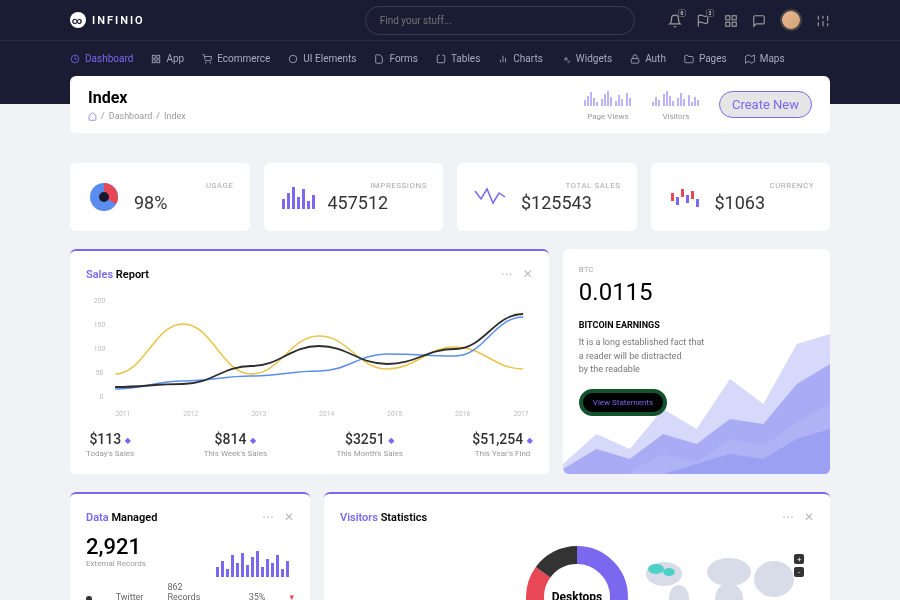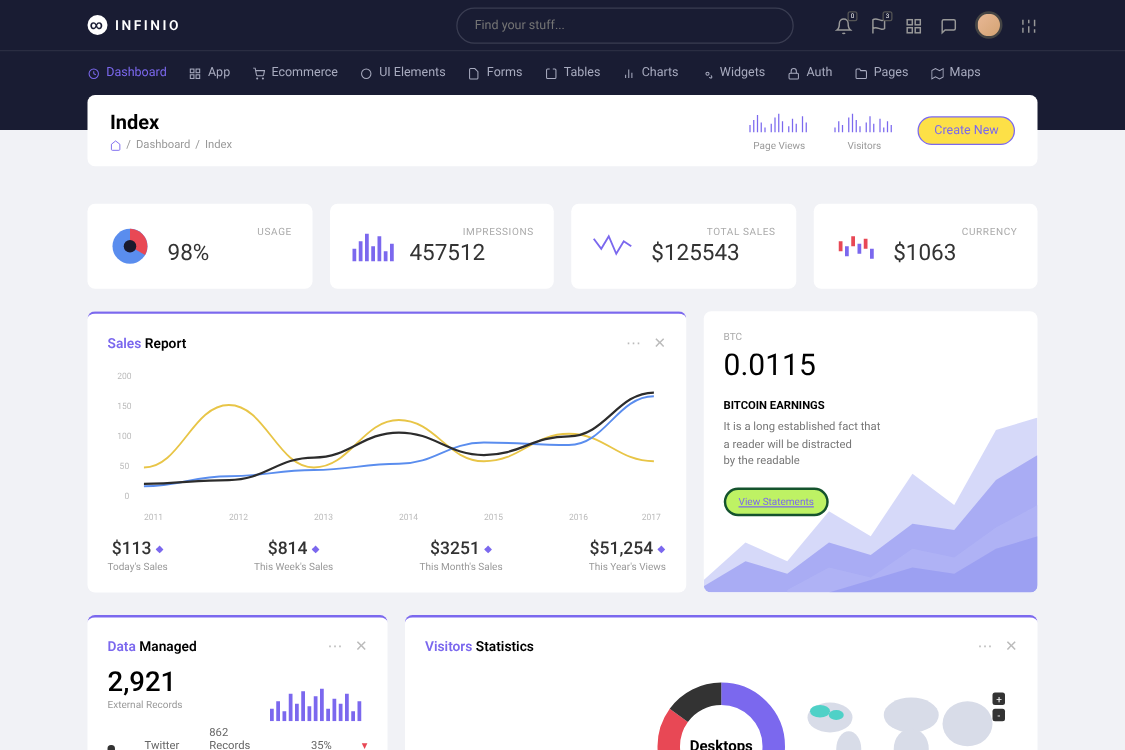--- a/index.html
+++ b/index.html
@@ -19,21 +19,21 @@
 .nav-icon { width: 10px; height: 10px; }
 .dark-bg { background: #191c33; height: 28px; }
 .content { padding: 0 70px; margin-top: -28px; }
 .breadcrumb-card { background: #fff; border-radius: 6px; padding: 12px 18px; display: flex; align-items: center; justify-content: space-between; margin-bottom: 30px; }
 .breadcrumb-left h2 { font-size: 16px; font-weight: 700; margin-bottom: 4px; }
 .breadcrumb-path { font-size: 9px; color: #999; display: flex; align-items: center; gap: 4px; }
 .breadcrumb-right { display: flex; align-items: center; gap: 18px; }
 .mini-stat { text-align: center; }
 .mini-stat-chart { width: 50px; height: 18px; margin-bottom: 2px; }
 .mini-stat-label { font-size: 8px; color: #999; }
-.btn-create { border: 1px solid #7b68ee; color: #7b68ee; background: #fde047; border-radius: 14px; padding: 5px 12px; font-size: 10px; cursor: pointer; }
+.btn-create { border: 1px solid #7b68ee; color: #7b68ee; background: #e5e5e5; border-radius: 14px; padding: 5px 12px; font-size: 13px; cursor: pointer; }
 .stat-row { display: flex; gap: 14px; margin-bottom: 18px; }
 .stat-card { flex: 1; background: #fff; border-radius: 6px; padding: 16px; display: flex; align-items: center; gap: 12px; }
 .stat-icon { width: 36px; height: 36px; display: flex; align-items: center; justify-content: center; }
 .stat-text { flex: 1; }
 .stat-label { font-size: 8px; color: #aaa; text-transform: uppercase; letter-spacing: 0.5px; margin-bottom: 2px; text-align: right; }
 .stat-value { font-size: 18px; font-weight: 400; color: #333; }
 .main-row { display: flex; gap: 14px; margin-bottom: 18px; }
 .sales-card { flex: 1.9; background: #fff; border-radius: 6px; padding: 16px; border-top: 2px solid #7b68ee; }
 .card-header { display: flex; justify-content: space-between; align-items: center; margin-bottom: 10px; }
 .card-title { font-size: 11px; font-weight: 600; }
@@ -44,21 +44,21 @@
 .sales-summary { display: flex; justify-content: space-between; margin-top: 10px; }
 .sales-item { text-align: center; }
 .sales-val { font-size: 14px; font-weight: 500; color: #333; }
 .sales-val .dot { color: #7b68ee; font-size: 8px; vertical-align: middle; }
 .sales-lbl { font-size: 8px; color: #999; margin-top: 2px; }
 .btc-card { flex: 1; background: #fff; border-radius: 6px; padding: 16px; position: relative; overflow: hidden; }
 .btc-label { font-size: 8px; color: #aaa; text-transform: uppercase; }
 .btc-value { font-size: 24px; font-weight: 400; margin: 4px 0 14px; }
 .btc-sub { font-size: 9px; font-weight: 700; text-transform: uppercase; margin-bottom: 6px; }
 .btc-desc { font-size: 9px; color: #777; line-height: 1.5; margin-bottom: 12px; }
-.btn-outline { border: 2px solid #14532d; color: #7b68ee; background: #bef264; border-radius: 14px; padding: 5px 10px; font-size: 8px; cursor: pointer; position: relative; z-index: 2; text-decoration: underline; }
+.btn-outline { border: 4px solid #14532d; color: #7b68ee; background: #000000; border-radius: 14px; padding: 5px 10px; font-size: 8px; cursor: pointer; position: relative; z-index: 2; }
 .btc-chart { position: absolute; bottom: 0; right: 0; width: 100%; height: 140px; }
 .bottom-row { display: flex; gap: 14px; }
 .data-card { flex: 0 0 240px; background: #fff; border-radius: 6px; padding: 16px; border-top: 2px solid #7b68ee; }
 .data-big { font-size: 22px; font-weight: 500; margin-top: 8px; }
 .data-sub { font-size: 8px; color: #999; }
 .data-row { display: flex; align-items: flex-end; gap: 24px; margin-top: 14px; font-size: 9px; color: #666; }
 .data-dot { width: 6px; height: 6px; border-radius: 50%; background: #333; }
 .data-sparkline { position: absolute; right: 16px; top: 55px; width: 80px; height: 28px; }
 .visitors-card { flex: 1; background: #fff; border-radius: 6px; padding: 16px; border-top: 2px solid #7b68ee; }
 .donut { width: 110px; height: 110px; margin: 8px auto 0; position: relative; }
@@ -365,21 +365,21 @@
         <div class="sales-item">
             <div class="sales-val"><span>$814</span> <span class="dot">◆</span></div>
             <div class="sales-lbl">This Week's Sales</div>
           </div>
         <div class="sales-item">
             <div class="sales-val"><span>$3251</span> <span class="dot">◆</span></div>
             <div class="sales-lbl">This Month's Sales</div>
           </div>
         <div class="sales-item">
             <div class="sales-val"><span>$51,254</span> <span class="dot">◆</span></div>
-            <div class="sales-lbl">This Year's Views</div>
+            <div class="sales-lbl">This Year's Find</div>
           </div>
       </div>
     </div>
 
     <div class="btc-card">
       <div class="btc-label">BTC</div>
       <div class="btc-value">0.0115</div>
       <div class="btc-sub">BITCOIN EARNINGS</div>
       <div class="btc-desc"><span>It is a long established fact that</span><br><span>a reader will be distracted</span><br><span>by the readable</span></div>
       <button class="btn-outline">View Statements</button>

